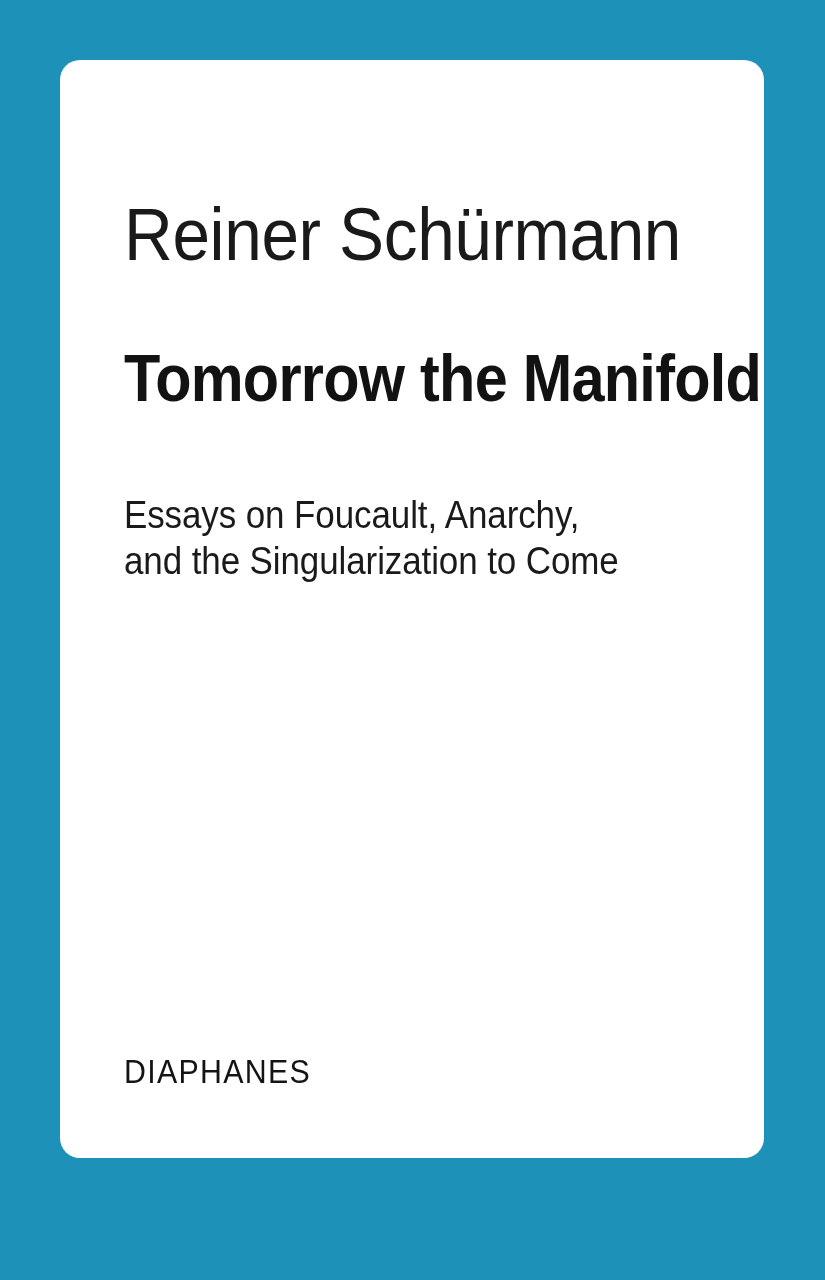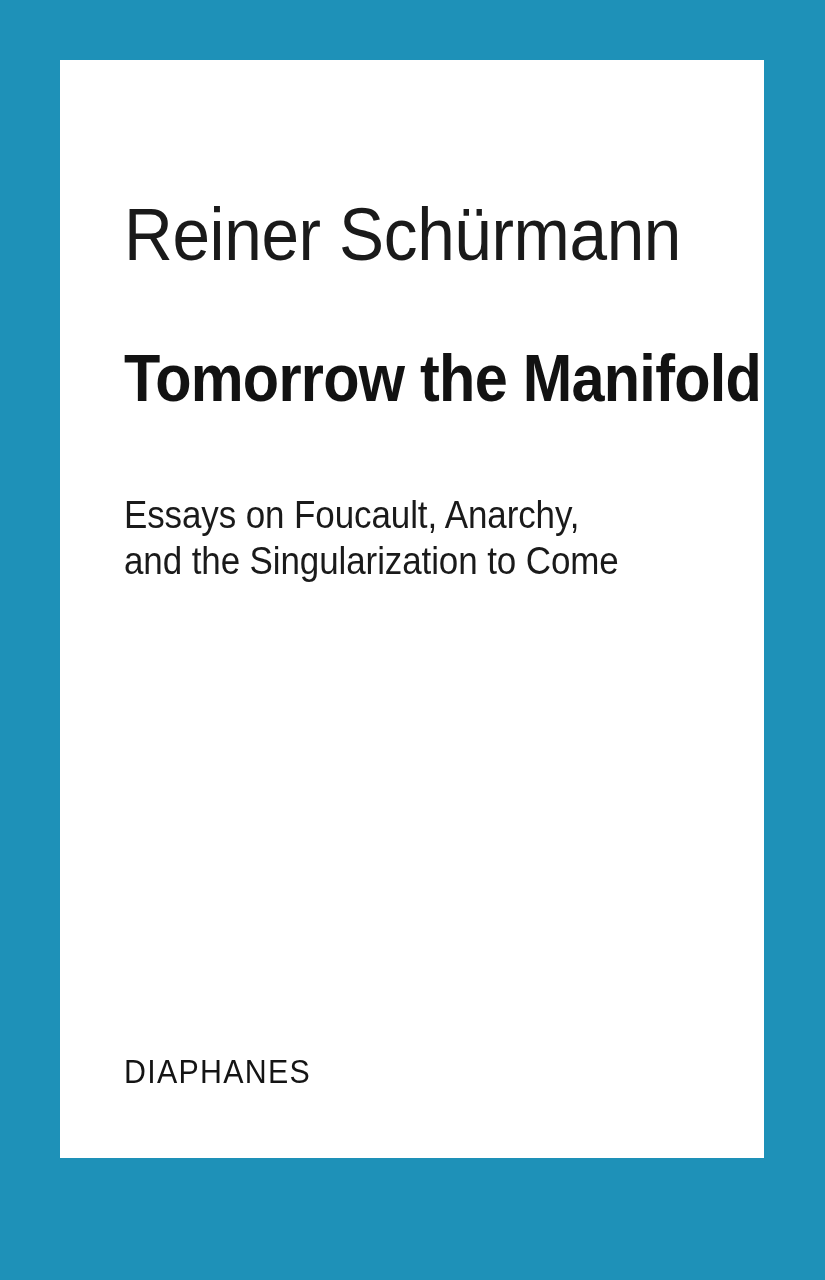--- a/index.html
+++ b/index.html
@@ -26,20 +26,21 @@
   }
 
   
   .paper {
     position: absolute;
     left: 60px;
     top: 60px;
     width: 704px;
     height: 1098px;
     background: #ffffff;
+    border-radius: 20px;
   }
 
   
   .type-area {
     position: absolute;
     left: 64px;      
     top: 0;
     width: 600px;
     height: 100%;
   }

